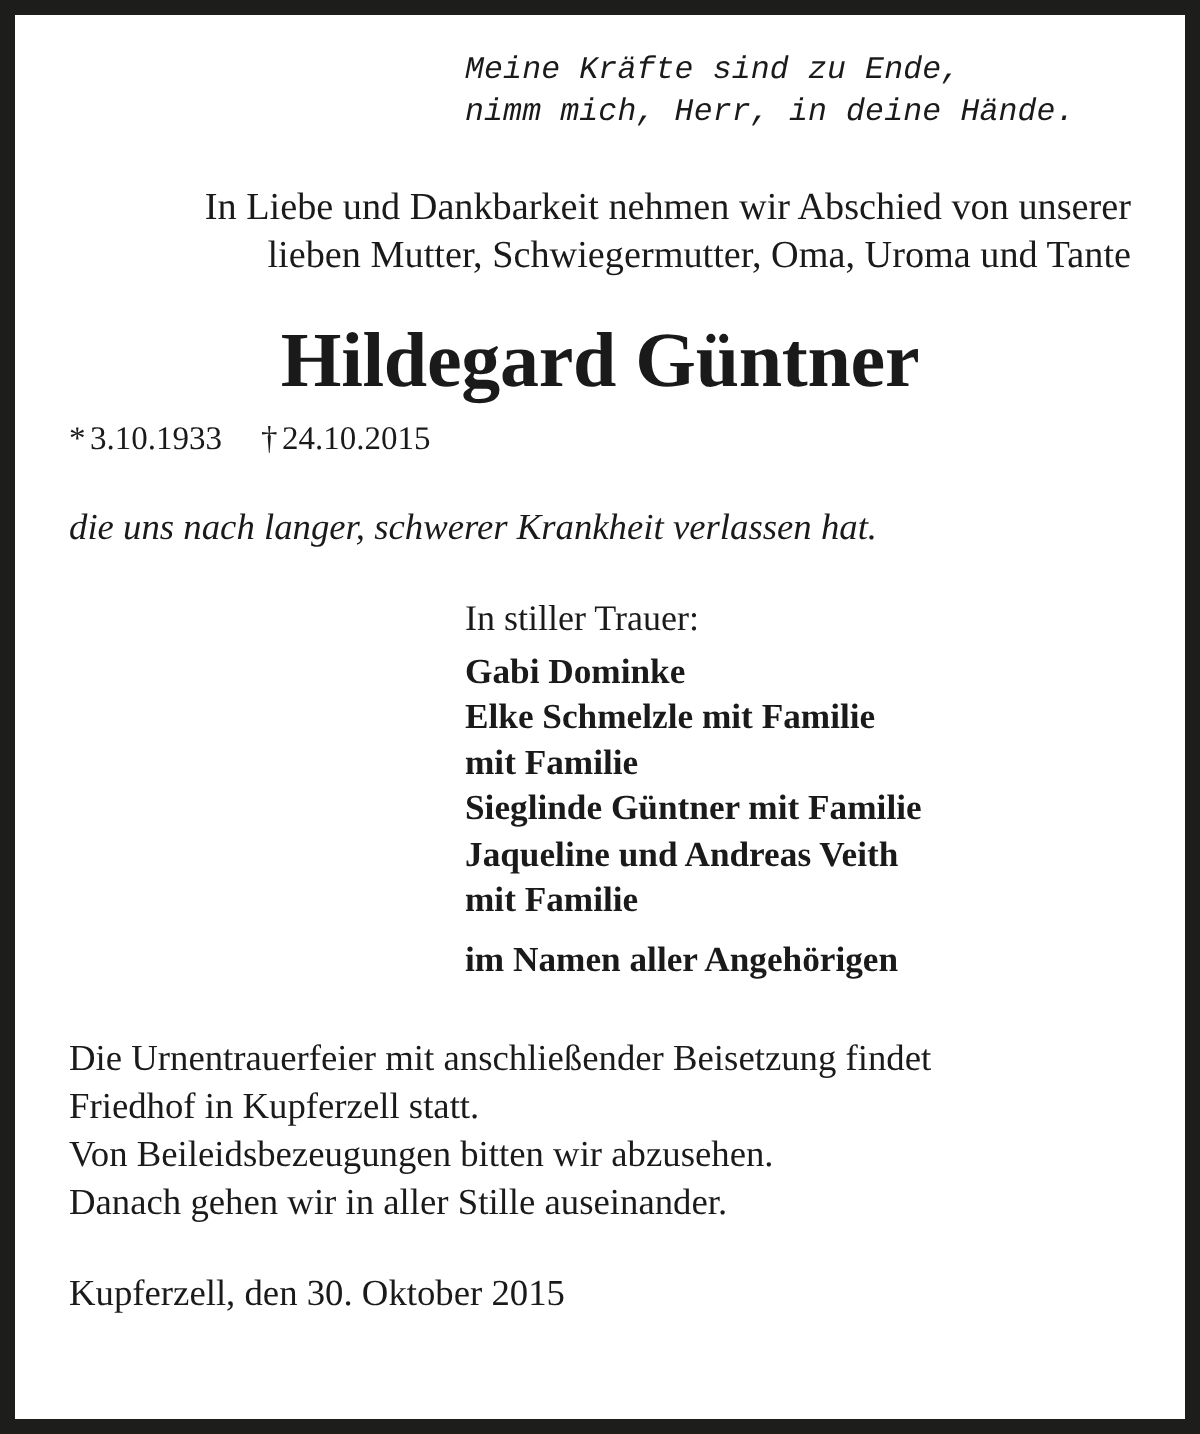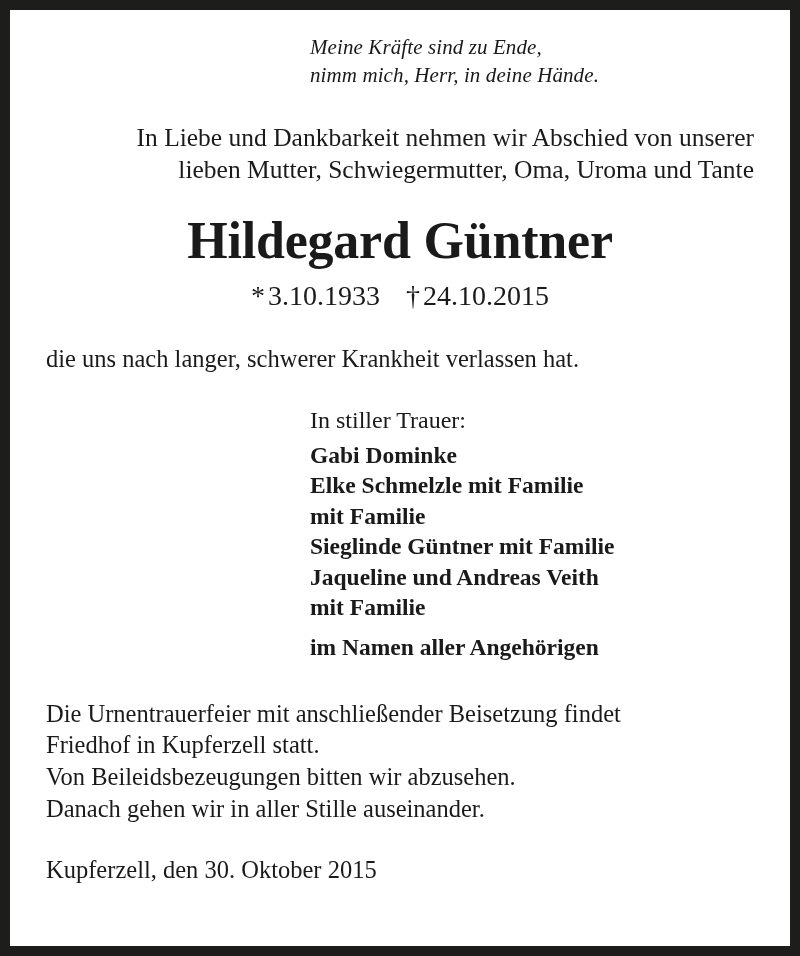--- a/index.html
+++ b/index.html
@@ -36,20 +36,21 @@
     margin-left: 264px;
   }
 
   
   .epigraph {
     font-style: italic;
     font-size: 21px;
     line-height: 1.33;
     letter-spacing: 0.1px;
     white-space: nowrap;
+    font-family: Liberation Mono, monospace;
   }
   .epigraph .line {
     display: block;
   }
 
   
   .intro {
     margin-top: 32px;
     font-size: 25.5px;
     line-height: 1.28;
@@ -64,38 +65,39 @@
     text-align: center;
     font-weight: bold;
     font-size: 52px;
     line-height: 1.08;
     letter-spacing: -0.2px;
   }
 
   
   .dates {
     margin-top: 10px;
-    text-align: center;
-    font-size: 28px;
+    text-align: left;
+    font-size: 22px;
     line-height: 1.2;
   }
   .dates .gap {
     display: inline-block;
     width: 26px;
   }
   .dates .sym {
     margin-right: 3px;
   }
 
   
   .farewell {
     margin-top: 31px;
     font-size: 24.5px;
     line-height: 1.25;
     white-space: nowrap;
+    font-style: italic;
   }
 
   
   .mourners {
     margin-top: 32px;
   }
   .mourners-heading {
     font-size: 24px;
     line-height: 1.22;
   }

